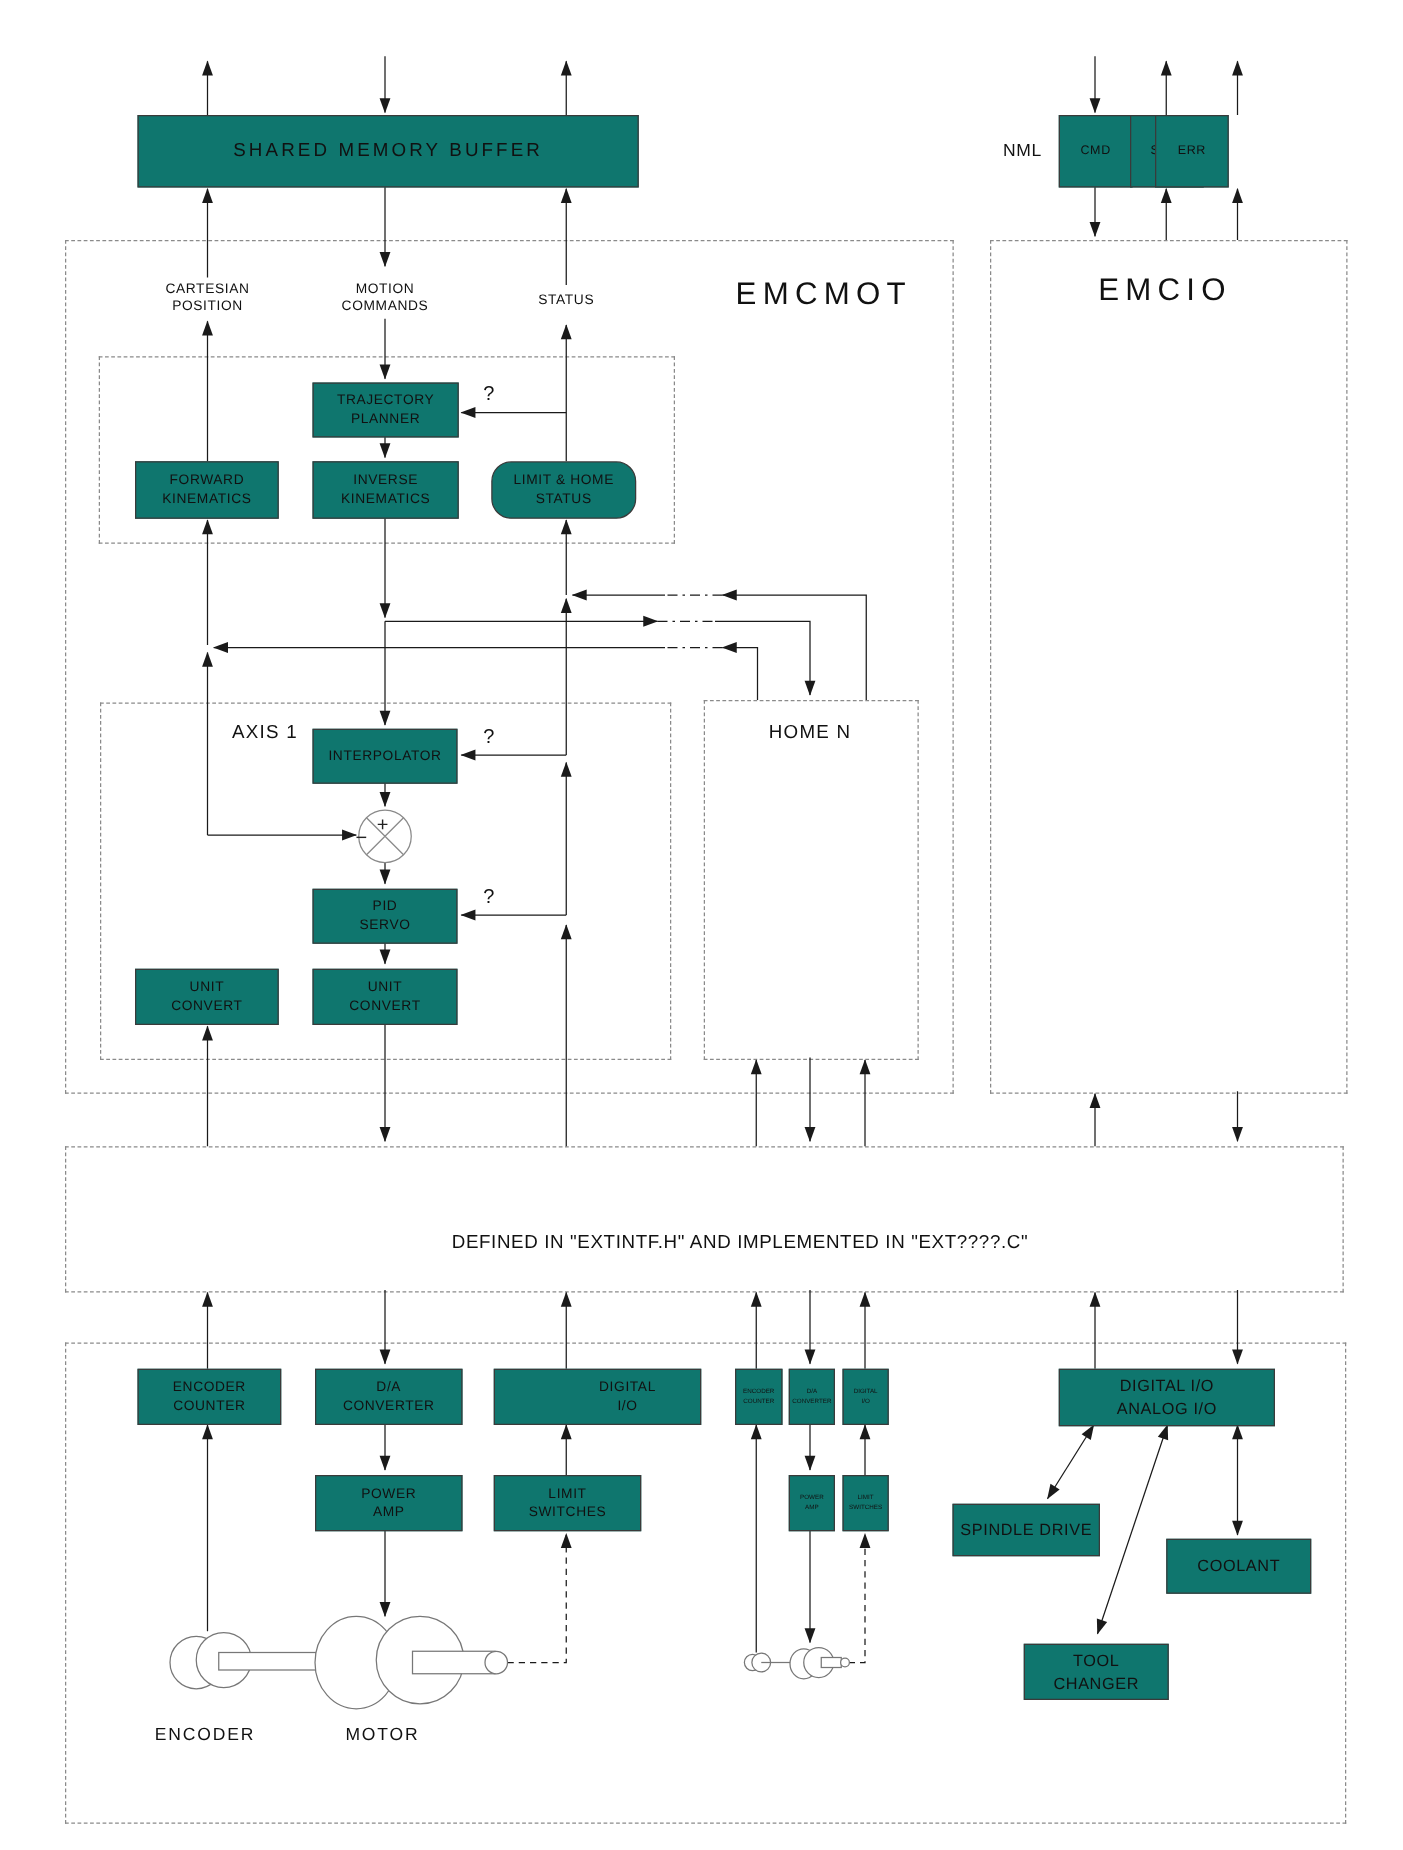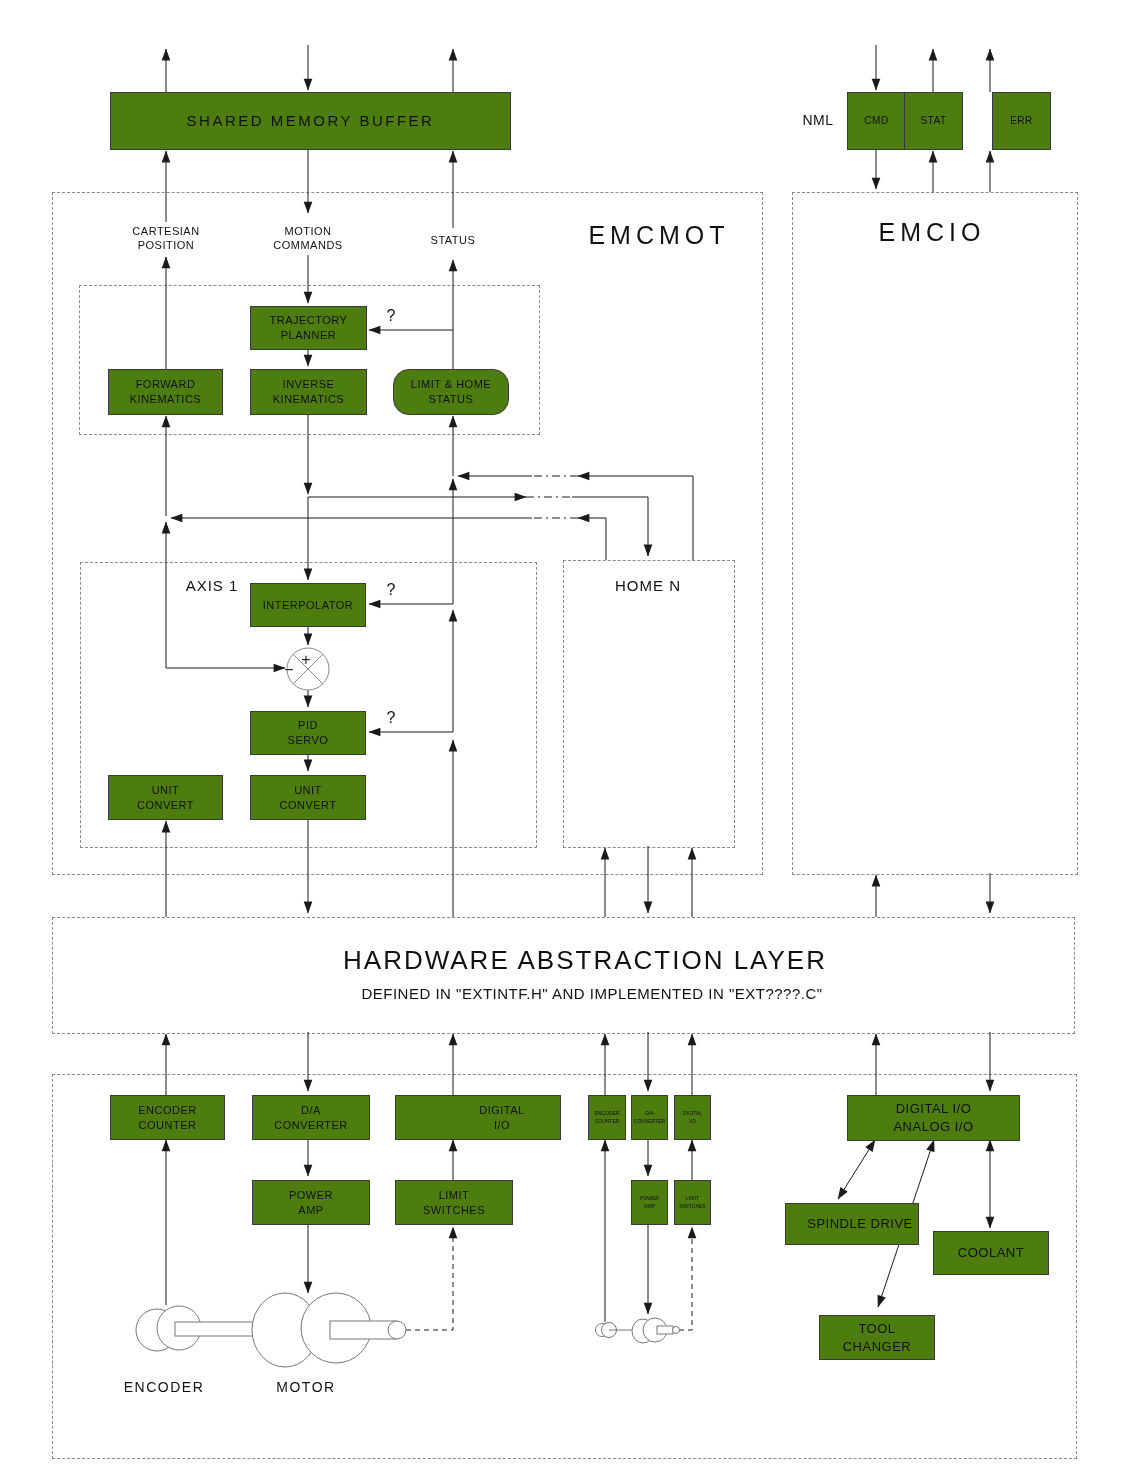--- a/index.html
+++ b/index.html
@@ -1,20 +1,20 @@
 <!DOCTYPE html>
 <html><head>
 <meta charset="utf-8">
 <style>
   html,body{margin:0;padding:0;background:#fff;}
   #canvas{position:relative;width:1122px;height:1480px;background:#fff;overflow:hidden;
           font-family:"Liberation Sans",sans-serif;color:#111;}
   .dash{position:absolute;border:1px dashed #8a8a8a;z-index:1;background:transparent;}
   #wires{position:absolute;left:0;top:0;z-index:2;}
-  .box{position:absolute;border:1px solid #3a3a3a;background:#4d7c0f;display:flex;align-items:center;
+  .box{position:absolute;border:1px solid #3a3a3a;background:#0f766e;display:flex;align-items:center;
        justify-content:center;text-align:center;white-space:pre-line;z-index:3;
        font-size:11px;line-height:1.35;letter-spacing:.5px;}
   .lbl{position:absolute;text-align:center;white-space:pre-line;z-index:3;font-size:11px;line-height:1.3;
        letter-spacing:.5px;}
   .title{font-size:25px;letter-spacing:5px;}
   .smb{font-size:15px;letter-spacing:2.5px;}
   .tiny{font-size:5px;letter-spacing:0;line-height:1.5;}
   .q{font-size:16px;letter-spacing:0;}
   .mid{font-size:13px;}
 </style>
@@ -148,21 +148,21 @@
       <circle cx="655" cy="1330" r="12"></circle>
       <rect x="657" y="1326" width="16" height="8"></rect>
       <circle cx="676" cy="1330" r="3.5"></circle>
     </g>
   </svg>
 
   <div class="box smb" style="left:110px;top:92px;width:399px;height:56px;">SHARED MEMORY BUFFER</div>
   <div class="lbl" style="left:796px;top:111px;width:44px;font-size:14px;">NML</div>
   <div class="box" style="left:847px;top:92px;width:57px;height:56px;font-size:10px;">CMD</div>
   <div class="box" style="left:904px;top:92px;width:57px;height:56px;font-size:10px;">STAT</div>
-  <div class="box" style="left:992px;top:92px;width:57px;height:56px;font-size:10px;">ERR</div>
+  <div class="box" style="left:924px;top:92px;width:57px;height:56px;font-size:10px;">ERR</div>
 
   <div class="lbl title" style="left:574px;top:219px;width:170px;">EMCMOT</div>
   <div class="lbl title" style="left:852px;top:216px;width:160px;">EMCIO</div>
 
   <div class="lbl" style="left:116px;top:224px;width:100px;">CARTESIAN
 POSITION</div>
   <div class="lbl" style="left:258px;top:224px;width:100px;">MOTION
 COMMANDS</div>
   <div class="lbl" style="left:403px;top:233px;width:100px;">STATUS</div>
 
@@ -182,21 +182,20 @@
   <div class="box" style="left:250px;top:711px;width:114px;height:42px;">PID
 SERVO</div>
   <div class="lbl q" style="left:383px;top:708px;width:16px;">?</div>
   <div class="box" style="left:108px;top:775px;width:113px;height:43px;">UNIT
 CONVERT</div>
   <div class="box" style="left:250px;top:775px;width:114px;height:43px;">UNIT
 CONVERT</div>
 
   <div class="lbl" style="left:598px;top:576px;width:100px;font-size:15px;letter-spacing:1px;">HOME N</div>
 
-  <div class="lbl" style="left:285px;top:944px;width:600px;font-size:26px;letter-spacing:2px;">HARDWARE ABSTRACTION LAYER</div>
   <div class="lbl" style="left:292px;top:984px;width:600px;font-size:15px;letter-spacing:.5px;">DEFINED IN "EXTINTF.H" AND IMPLEMENTED IN "EXT????.C"</div>
 
   <div class="box" style="left:110px;top:1095px;width:113px;height:43px;">ENCODER
 COUNTER</div>
   <div class="box" style="left:252px;top:1095px;width:116px;height:43px;">D/A
 CONVERTER</div>
   <div class="box" style="left:395px;top:1095px;width:116px;height:43px;padding-left:48px;">DIGITAL
 I/O</div>
   <div class="box" style="left:252px;top:1180px;width:116px;height:43px;">POWER
 AMP</div>
@@ -211,19 +210,19 @@
 CONVERTER</div>
   <div class="box tiny" style="left:674px;top:1095px;width:35px;height:43px;">DIGITAL
 I/O</div>
   <div class="box tiny" style="left:631px;top:1180px;width:35px;height:43px;">POWER
 AMP</div>
   <div class="box tiny" style="left:674px;top:1180px;width:35px;height:43px;">LIMIT
 SWITCHES</div>
 
   <div class="box mid" style="left:847px;top:1095px;width:171px;height:44px;">DIGITAL I/O
 ANALOG I/O</div>
-  <div class="box mid" style="left:785px;top:1203px;width:116px;height:40px;padding-left:16px;">SPINDLE DRIVE</div>
+  <div class="box mid" style="left:762px;top:1203px;width:116px;height:40px;">SPINDLE DRIVE</div>
   <div class="box mid" style="left:933px;top:1231px;width:114px;height:42px;">COOLANT</div>
   <div class="box mid" style="left:819px;top:1315px;width:114px;height:43px;">TOOL
 CHANGER</div>
 
 
 </div>
 
 </body></html>

